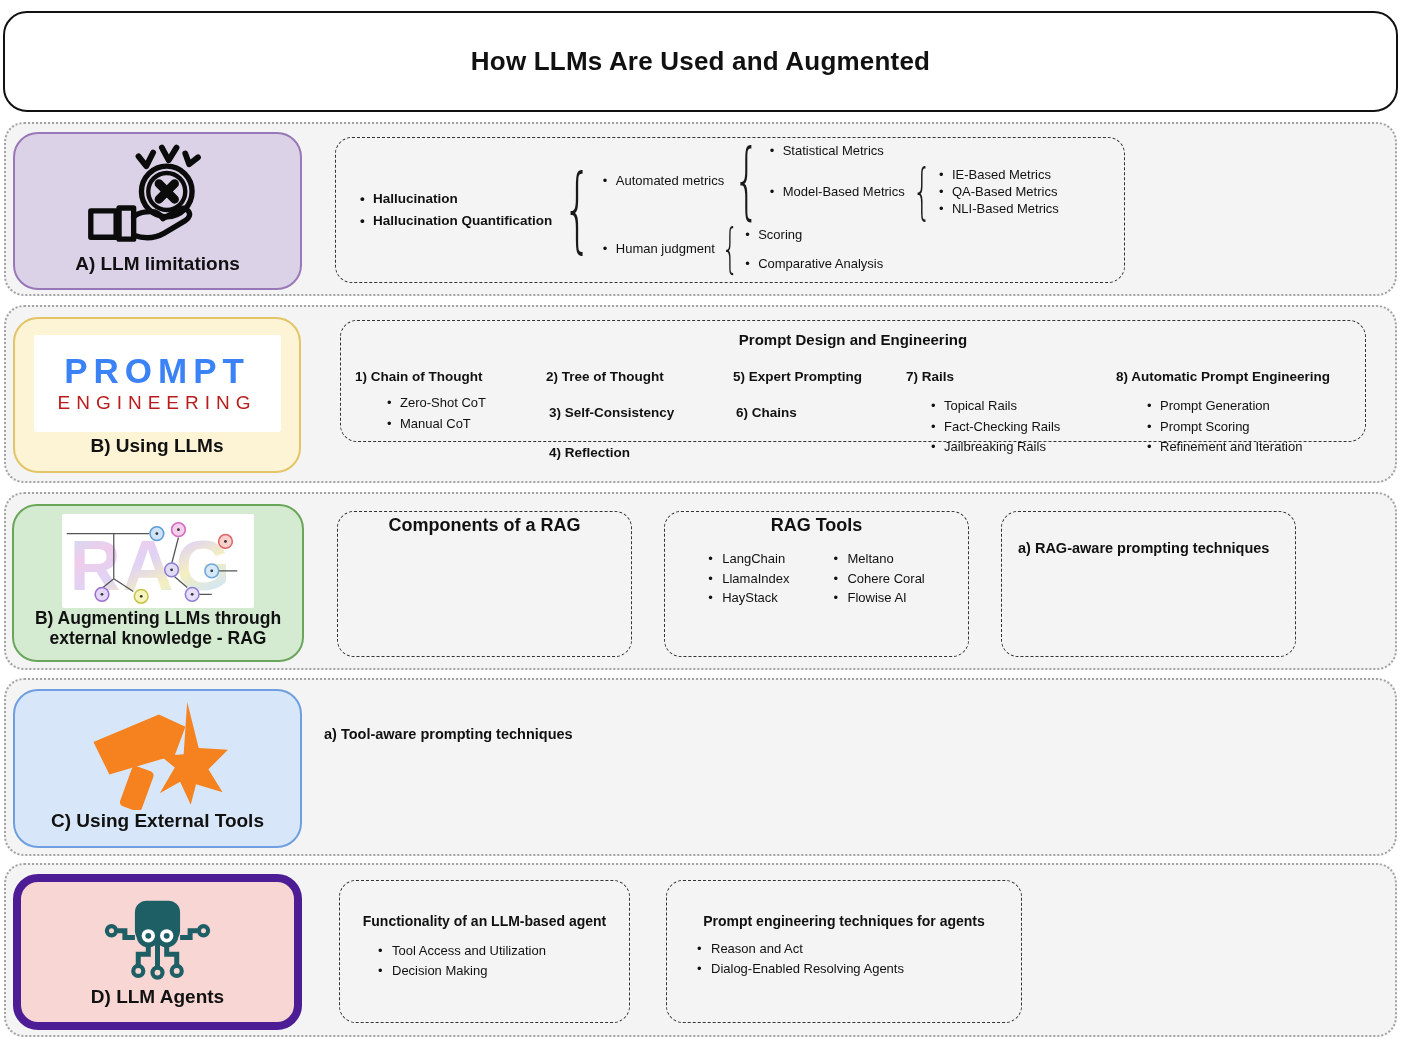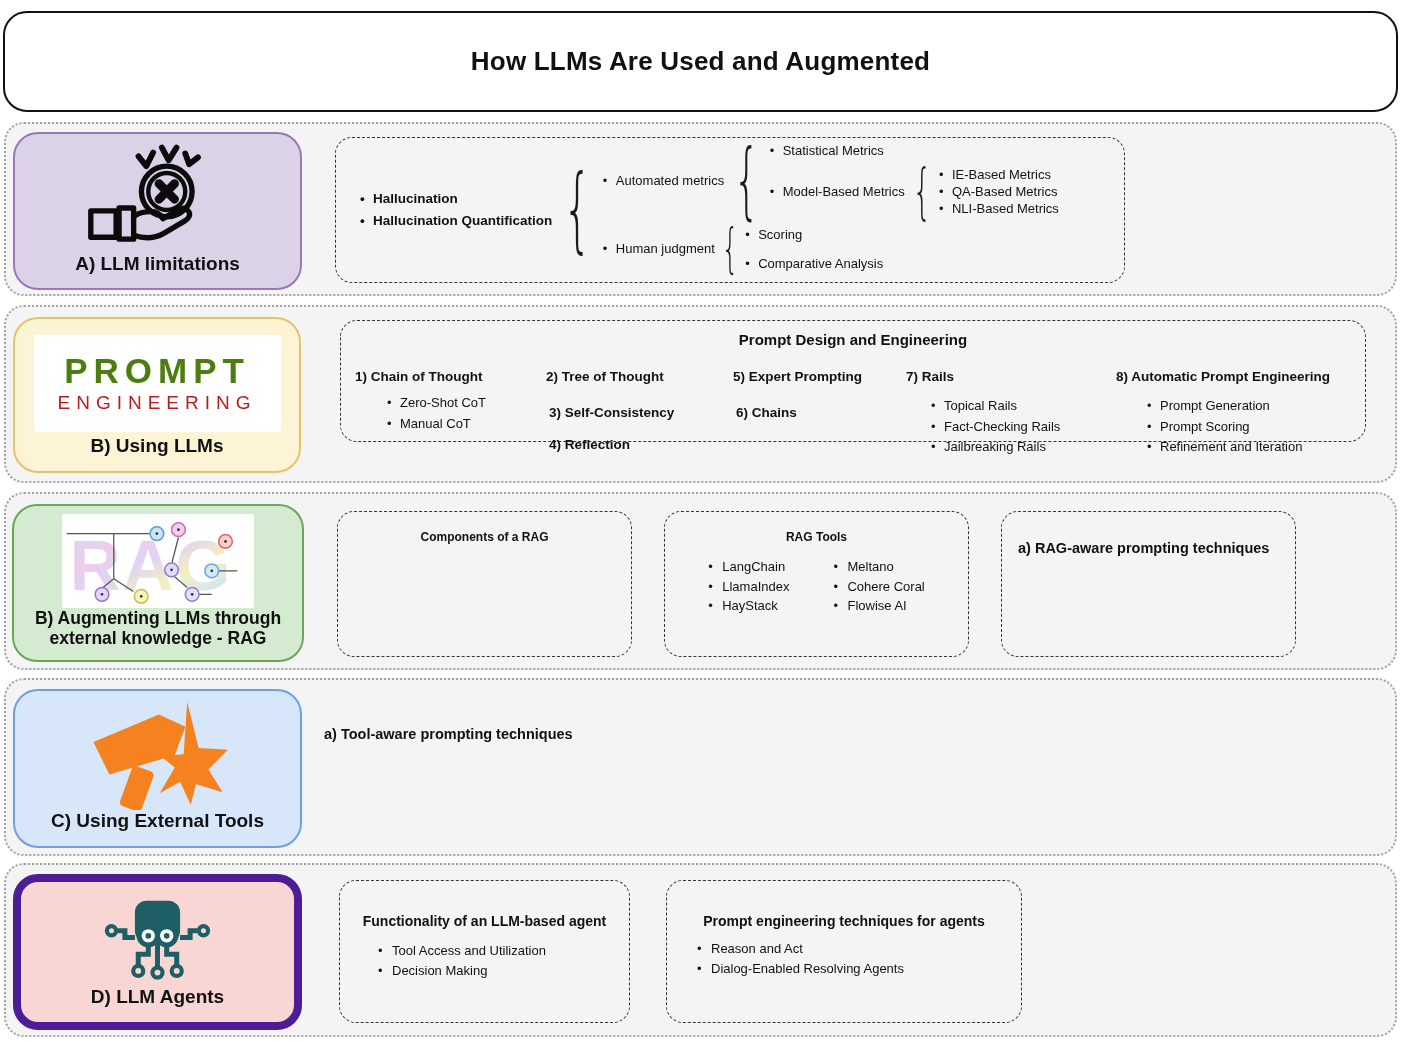--- a/index.html
+++ b/index.html
@@ -42,21 +42,21 @@
   #card-limitations .card-label { margin-bottom:13px; }
   #card-using .card-label,
   #card-tools .card-label,
   #card-agents .card-label { margin-bottom:14px; }
 
   
   .pe-logo {
     margin-top:16px; width:247px; height:97px; background:#fff; border-radius:3px;
     display:flex; flex-direction:column; align-items:center; justify-content:center;
   }
-  .pe-logo .l1 { font-size:35px; font-weight:bold; color:#4d7c0f; letter-spacing:6px; line-height:1.05; }
+  .pe-logo .l1 { font-size:35px; font-weight:bold; color:#3b82f6; letter-spacing:6px; line-height:1.05; }
   .pe-logo .l2 { font-size:19px; color:#b91c1c; letter-spacing:6px; margin-top:3px; }
 
   
   .rag-logo { margin-top:8px; width:192px; height:98px; background:#fff; border-radius:2px; overflow:hidden; }
 
   .rag-label { margin-top:auto; margin-bottom:11px; font-weight:bold; font-size:17.5px; line-height:1.18; text-align:center; }
 
   
   .dash-box { position:absolute; border:1.6px dashed #333; border-radius:17px; }
 
@@ -84,21 +84,21 @@
   #pde-box { left:334px; top:13px; width:1026px; height:122px; }
   .pde-title { position:absolute; top:10px; left:0; width:100%; text-align:center; font-weight:bold; font-size:15px; }
   .pde-item { position:absolute; font-weight:bold; font-size:13.5px; white-space:nowrap; }
   .pde-bullets { position:absolute; font-size:13px; line-height:1.35; }
   .pde-bullets .bl { margin-bottom:3px; }
 
   
   #rag-components { left:331px; top:17px; width:295px; height:146px; }
   #rag-tools      { left:658px; top:17px; width:305px; height:146px; }
   #rag-aware      { left:995px; top:17px; width:295px; height:146px; }
-  .box-title { margin-top:18px; text-align:center; font-weight:bold; font-size:12px; }
+  .box-title { margin-top:3px; text-align:center; font-weight:bold; font-size:18px; }
   #rag-components ul { margin:11px 0 0 74px; }
   #rag-tools .cols { display:flex; justify-content:center; gap:44px; margin-top:13px; }
   ul.blist { list-style:none; font-size:13px; line-height:1.5; }
   ul.blist li { position:relative; padding-left:14px; white-space:nowrap; }
   ul.blist li::before { content:"•"; position:absolute; left:0; }
   .aware-title { margin:28px 0 0 16px; font-weight:bold; font-size:14.5px; }
 
   
   .tool-note { position:absolute; left:318px; top:46px; font-weight:bold; font-size:14.5px; }
 
@@ -186,21 +186,21 @@
     <div class="pde-title">Prompt Design and Engineering</div>
 
     <div class="pde-item" style="left:14px;top:48px;">1) Chain of Thought</div>
     <div class="pde-bullets" style="left:46px;top:73px;">
       <div class="bl">Zero-Shot CoT</div>
       <div class="bl">Manual CoT</div>
     </div>
 
     <div class="pde-item" style="left:205px;top:48px;">2) Tree of Thought</div>
     <div class="pde-item" style="left:208px;top:84px;">3) Self-Consistency</div>
-    <div class="pde-item" style="left:208px;top:116px;">4) Reflection</div>
+    <div class="pde-item" style="left:208px;top:124px;">4) Reflection</div>
 
     <div class="pde-item" style="left:392px;top:48px;">5) Expert Prompting</div>
     <div class="pde-item" style="left:395px;top:84px;">6) Chains</div>
 
     <div class="pde-item" style="left:565px;top:48px;">7) Rails</div>
     <div class="pde-bullets" style="left:590px;top:76px;">
       <div class="bl">Topical Rails</div>
       <div class="bl">Fact-Checking Rails</div>
       <div class="bl">Jailbreaking Rails</div>
     </div>

